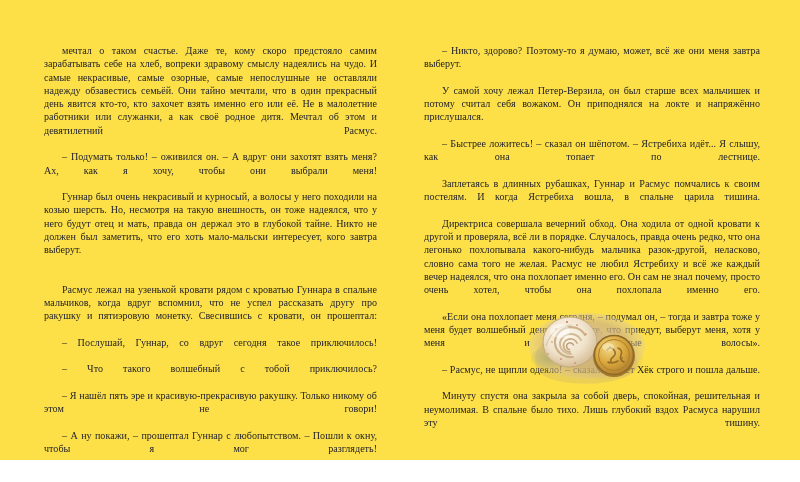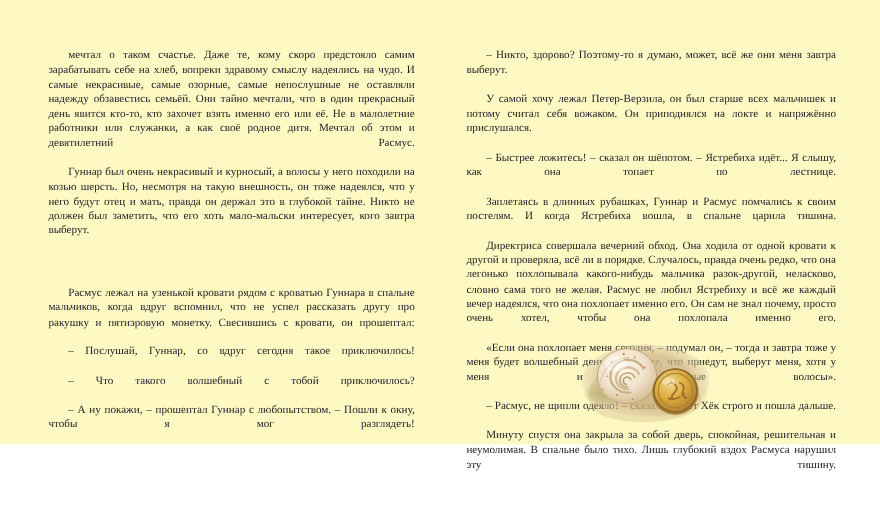--- a/index.html
+++ b/index.html
@@ -19,22 +19,22 @@
   .spread {
     position: absolute;
     inset: 0;
     display: flex;
     background: #ffffff;
   }
 
   .page {
     position: relative;
     width: 400px;
-    height: 404px;
-    background: #fef9c3;
+    height: 460px;
+    background: #fde047;
     box-sizing: border-box;
   }
 
   .page-left  { padding: 44px 23px 0 44px; }
   .page-right { padding: 44px 40px 0 24px; }
 
   .textblock {
     font-size: 10.1px;
     line-height: 13.28px;
     text-align: justify;
@@ -44,21 +44,21 @@
     hyphens: manual;
   }
 
   .textblock p {
     margin: 0;
     text-indent: 18px;
     text-align: justify;
   }
   .textblock p:last-child { text-align: justify; }
 
-  .textblock p.gap-before { margin-top: 30px; }
+  .textblock p.gap-before { margin-top: 13px; }
 
   
   .textblock p::after {
     content: "";
     display: inline-block;
     width: 100%;
   }
 
   .folio {
     position: absolute;
@@ -85,24 +85,26 @@
   .illustration svg { display: block; width: 100%; height: 100%; }
 </style>
 </head>
 <body>
 
 <div class="spread">
 
   <div class="page page-left">
     <div class="textblock">
       <p>мечтал о таком счастье. Даже те, кому скоро предстояло самим зарабатывать себе на хлеб, вопреки здравому смыслу надеялись на чудо. И самые некрасивые, самые озорные, самые непослушные не оставляли надежду обзавестись семьёй. Они тайно мечтали, что в один прекрасный день явится кто-то, кто захочет взять именно его или её. Не в малолетние работники или служанки, а как своё родное дитя. Мечтал об этом и девятилетний Расмус.</p>
+      <p>– Подумать только! – оживился он. – А вдруг они захотят взять меня? Ах, как я хочу, чтобы они выбрали меня!</p>
       <p>Гуннар был очень некрасивый и курносый, а волосы у него походили на козью шерсть. Но, несмотря на такую внешность, он тоже надеялся, что у него будут отец и мать, правда он держал это в глубокой тайне. Никто не должен был заметить, что его хоть мало-мальски интересует, кого завтра выберут.</p>
       <p class="gap-before">Расмус лежал на узенькой кровати рядом с кроватью Гуннара в спальне мальчиков, когда вдруг вспомнил, что не успел рассказать другу про ракушку и пятиэровую монетку. Свесившись с кровати, он прошептал:</p>
       <p>– Послушай, Гуннар, со вдруг сегодня такое приключилось!</p>
       <p>– Что такого волшебный с тобой приключилось?</p>
+      <p>– Я нашёл пять эре и красивую-прекрасивую ракушку. Только никому об этом не говори!</p>
       <p>– А ну покажи, – прошептал Гуннар с любопытством. – Пошли к окну, чтобы я мог разглядеть!</p>
 
     </div>
   </div>
 
   <div class="page page-right">
     <div class="textblock">
       <p>– Никто, здорово? Поэтому-то я думаю, может, всё же они меня завтра выберут.</p>
       <p>У самой хочу лежал Петер-Верзила, он был старше всех мальчишек и потому считал себя вожаком. Он приподнялся на локте и напряжённо прислушался.</p>
       <p>– Быстрее ложитесь! – сказал он шёпотом. – Ястребиха идёт... Я слышу, как она топает по лестнице.</p>

